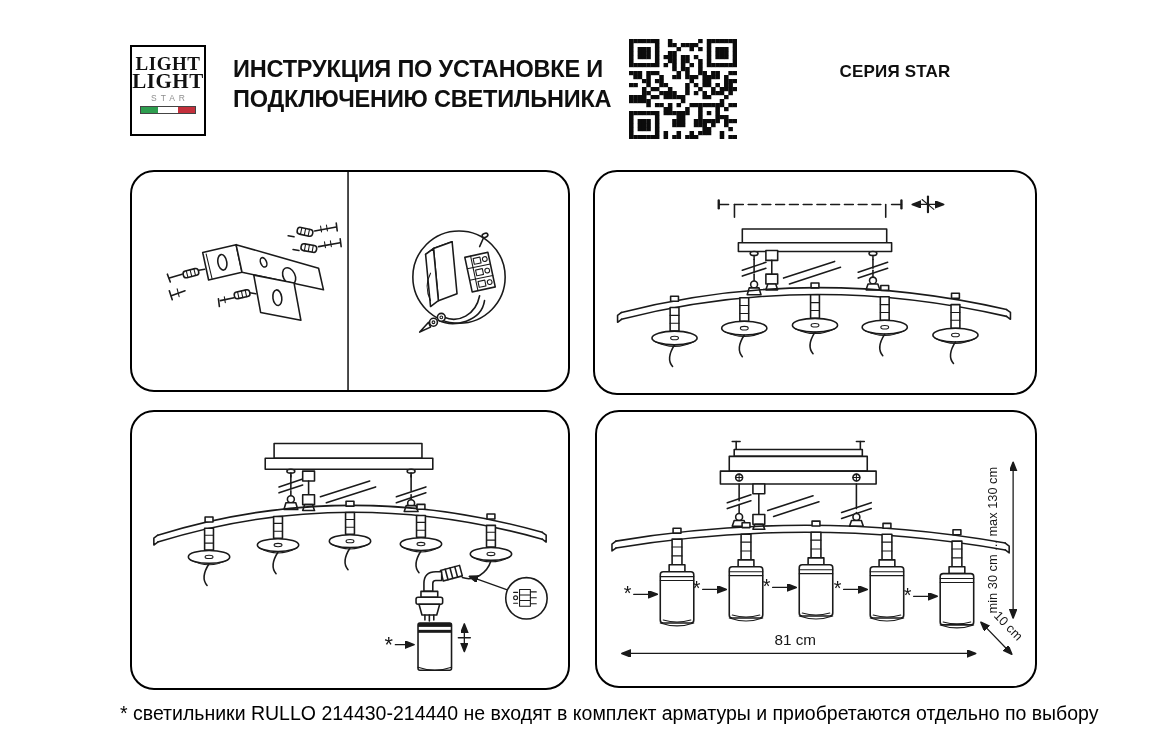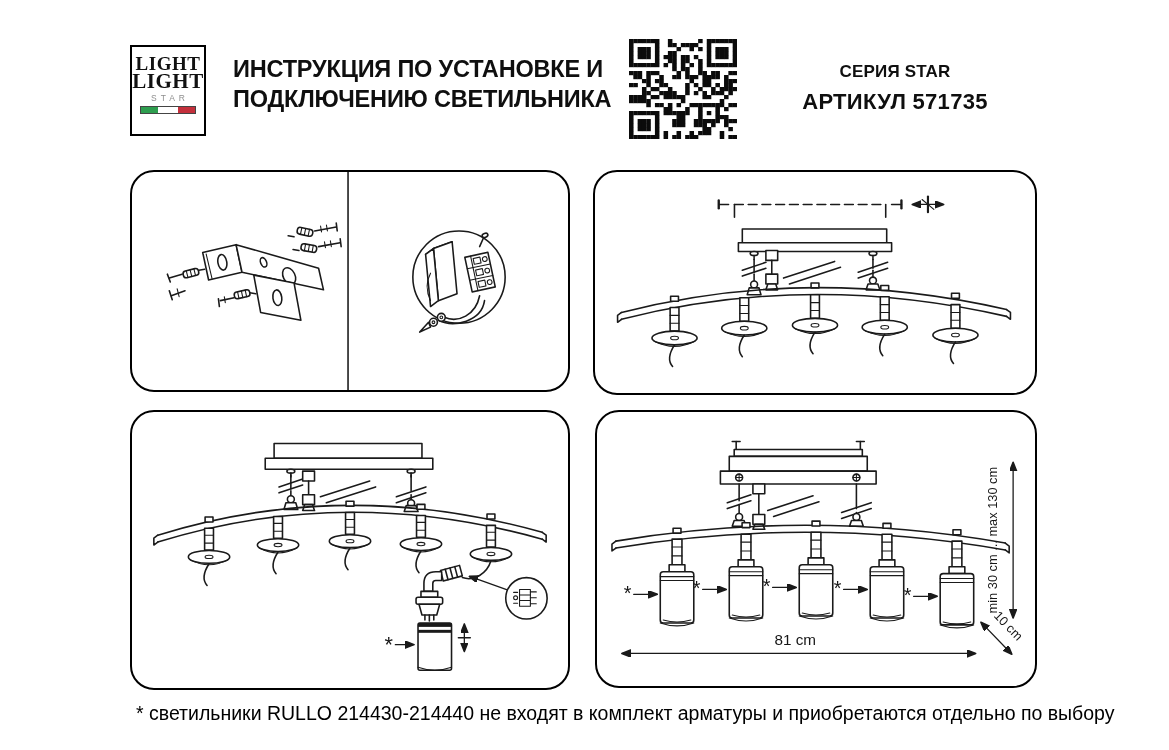--- a/index.html
+++ b/index.html
@@ -32,21 +32,21 @@
   .panel svg.draw{position:absolute;left:0;top:0;width:100%;height:100%;}
 
   .draw{stroke:#1a1a1a;fill:none;stroke-width:1.6;stroke-linecap:round;stroke-linejoin:round;}
   .draw .wf{fill:#fff;}
   .draw .bf{fill:#1a1a1a;stroke:none;}
   .draw .thin{stroke-width:1.1;}
   .draw .dim{stroke-width:1.3;}
   .draw text{stroke:none;fill:#161616;font-family:"Liberation Sans",sans-serif;}
 
   .step-num{position:absolute;font-size:38px;color:#1d1d1d;line-height:1;}
-  .footnote{position:absolute;left:136px;top:702px;font-size:19.5px;color:#000;letter-spacing:0;}
+  .footnote{position:absolute;left:120px;top:702px;font-size:19.5px;color:#000;letter-spacing:0;}
 </style>
 </head>
 <body>
 
 <div class="page">
 
   <div class="logo">
     <div class="logo-l1">LIGHT</div>
     <div class="logo-l2">LIGHT</div>
     <div class="logo-l3">STAR</div>
@@ -364,21 +364,20 @@
         <rect x="14" y="24" width="1.05" height="1.05"></rect>
         <rect x="15" y="24" width="1.05" height="1.05"></rect>
         <rect x="21" y="24" width="1.05" height="1.05"></rect>
         <rect x="23" y="24" width="1.05" height="1.05"></rect>
         <rect x="24" y="24" width="1.05" height="1.05"></rect>
       </g>
     </svg>
 
   <div class="series">
     <div class="series-line">СЕРИЯ STAR</div>
-    <div class="article-line">АРТИКУЛ 571735</div>
   </div>
 
   <div class="step-num" style="left:152px;top:182px;">1</div>
   <div class="step-num" style="left:371px;top:182px;">2</div>
   <div class="step-num" style="left:618px;top:186px;">3</div>
   <div class="step-num" style="left:152px;top:424px;">4</div>
   <div class="step-num" style="left:617px;top:424px;">5</div>
 
   <div class="panel" id="p1">
     <svg class="draw" viewBox="0 0 440 222">

